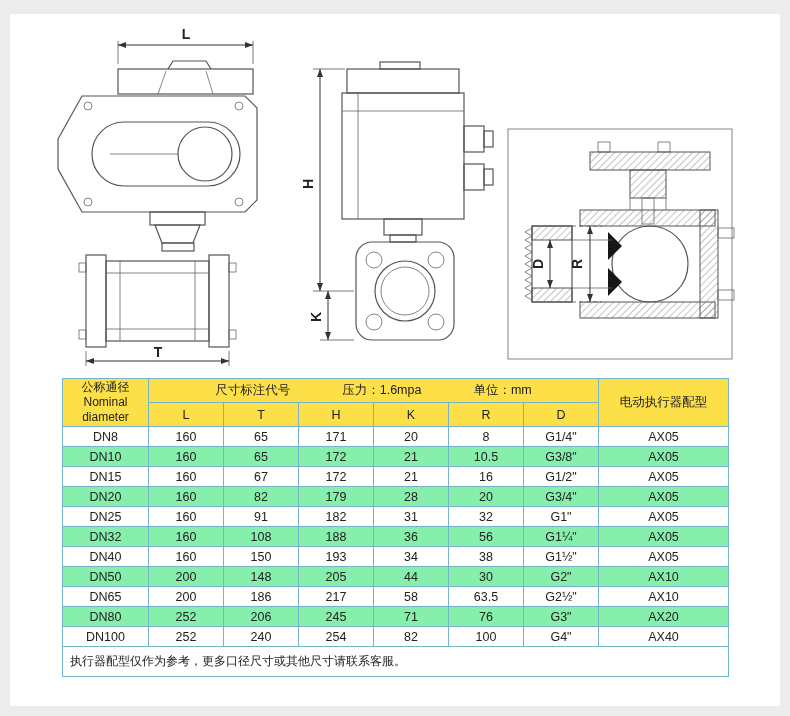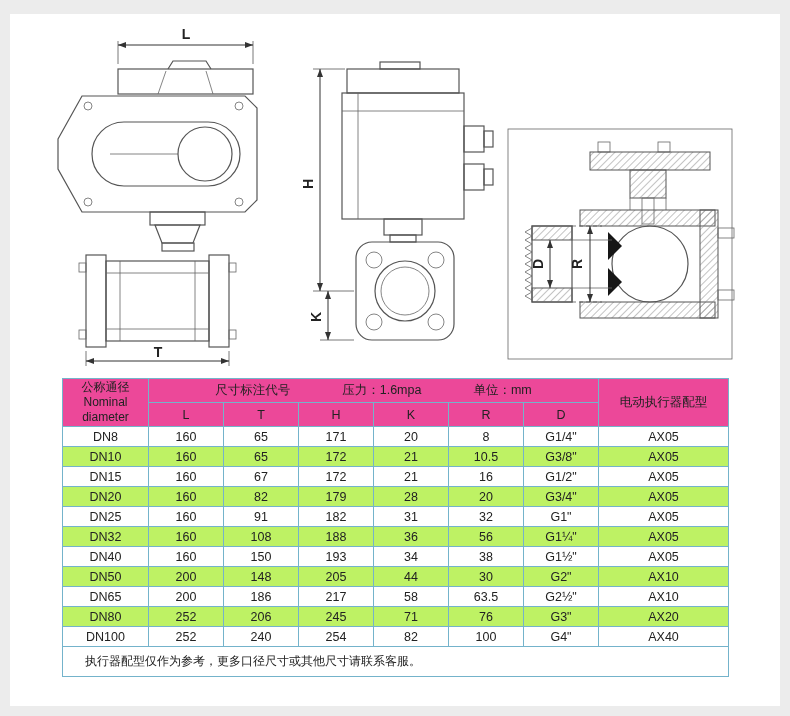--- a/index.html
+++ b/index.html
@@ -28,25 +28,25 @@
     border-collapse:collapse; table-layout:fixed;
     width:666px; margin:4px 0 0 52px;
     font-size:12.5px; color:#222;
   }
   table.spec th, table.spec td {
     border:1px solid #74b3cb;
     text-align:center; vertical-align:middle;
     height:20px; padding:1px 3px;
     font-weight:normal;
   }
-  table.spec thead th { background:#ec4899; }
-  table.spec tbody tr.alt td { background:#bef264; }
+  table.spec thead th { background:#fde047; }
+  table.spec tbody tr.alt td { background:#86efac; }
   .hdr-dims-line { display:flex; justify-content:center; gap:52px; align-items:center; }
   .nominal-cell div { line-height:15px; font-size:12px; }
-  table.spec tfoot td { text-align:left; padding:6px 22px; font-size:12px; background:#fff; }
+  table.spec tfoot td { text-align:left; padding:6px 7px; font-size:12px; background:#fff; }
 </style>
 </head>
 <body>
 
 <div class="sheet">
 
   <svg class="drawings" width="770" height="360" viewBox="0 0 770 360">
     <defs>
       <marker id="arr" markerWidth="9" markerHeight="8" refX="8" refY="3" orient="auto-start-reverse" markerUnits="userSpaceOnUse">
         <path d="M0,0 L8,3 L0,6 Z" fill="#333"></path>

